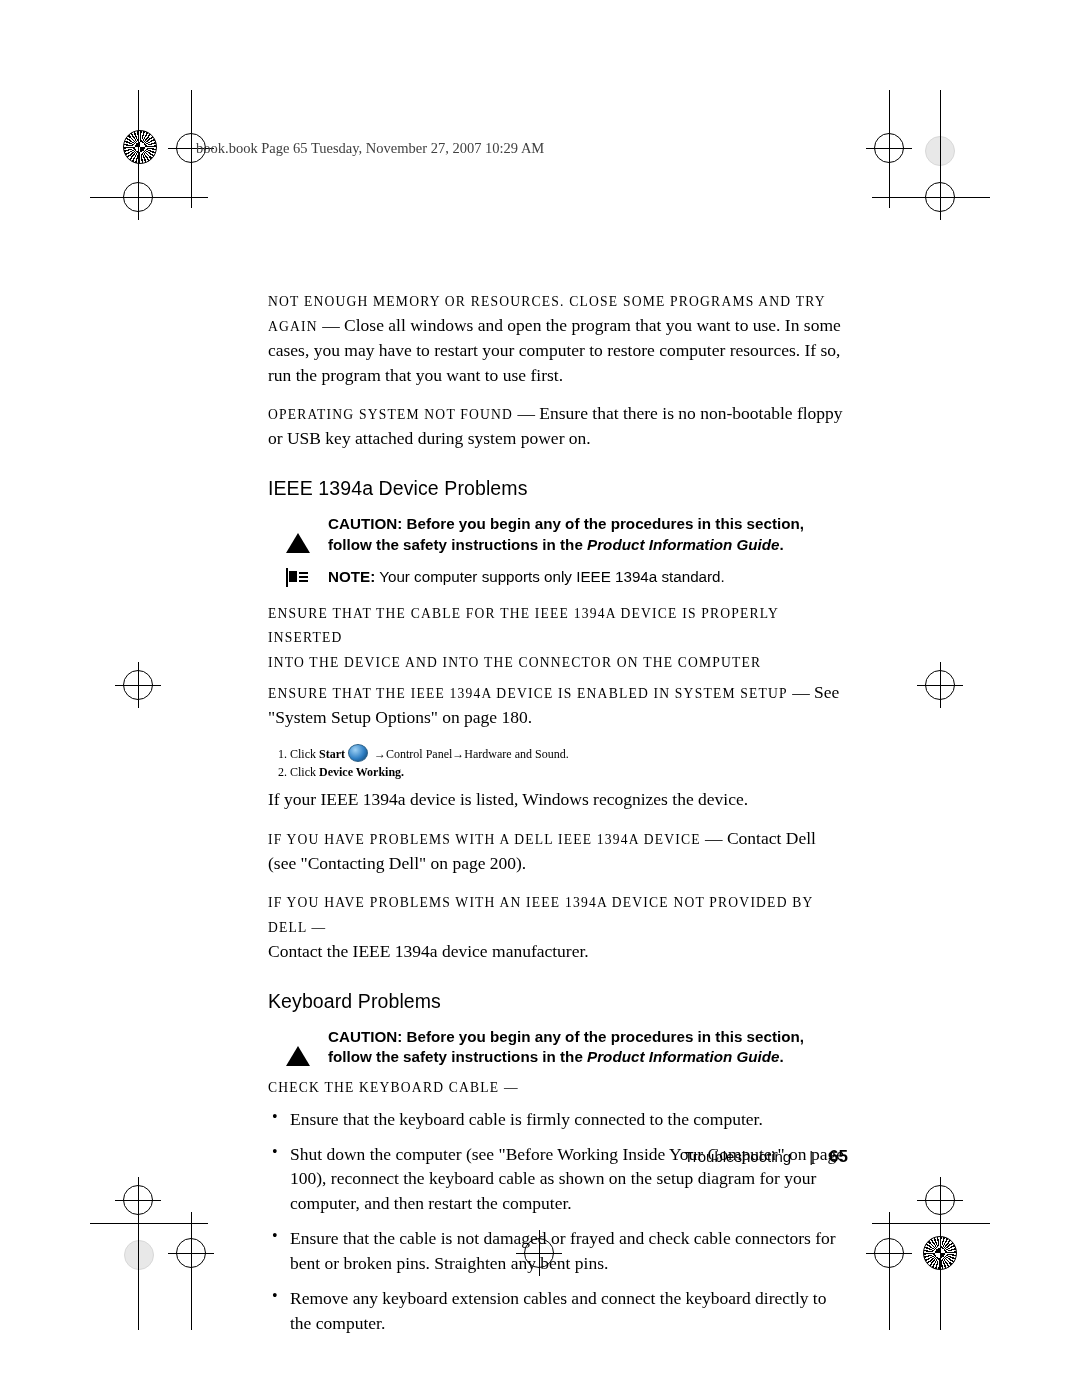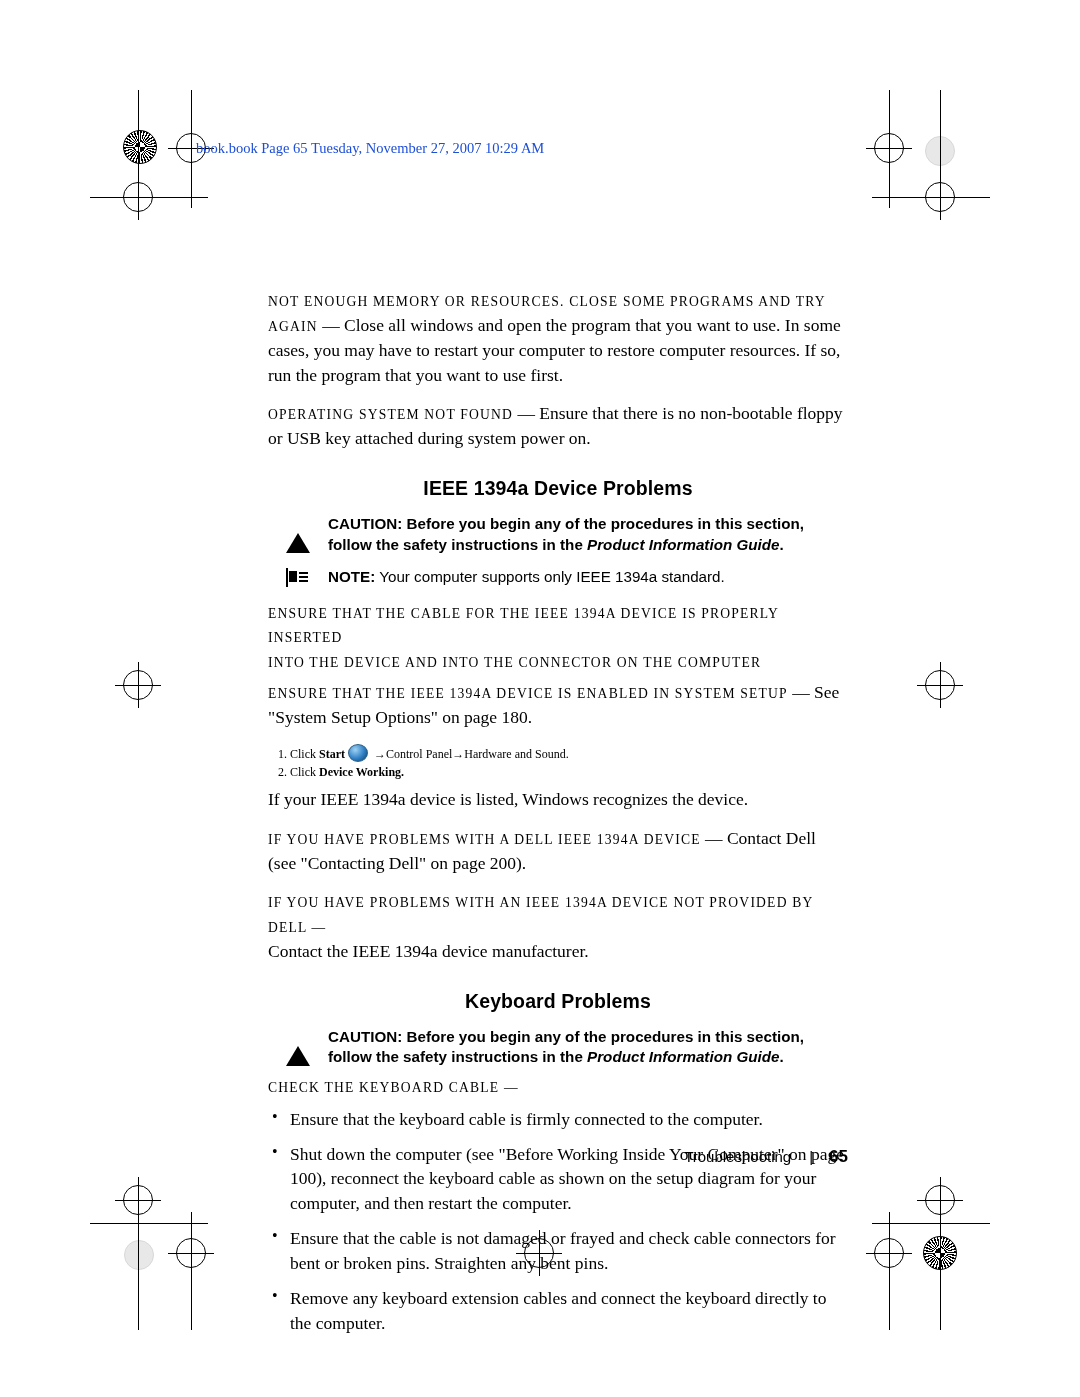--- a/index.html
+++ b/index.html
@@ -79,21 +79,21 @@
     background: #000;
   }
 
   
   .file-header {
     position: absolute;
     left: 196px;
     top: 140px;
     font-family: "Liberation Serif", serif;
     font-size: 14.5px;
-    color: #1d4ed8;
+    color: #404040;
     white-space: nowrap;
   }
 
   
   .content {
     position: absolute;
     left: 268px;
     top: 288px;
     width: 580px;
   }
@@ -109,24 +109,23 @@
     text-transform: uppercase;
   }
   .para {
     margin-bottom: 14px;
     text-align: left;
   }
 
   h2.section {
     font-family: "Liberation Sans", sans-serif;
     font-size: 19.5px;
-    font-weight: bold;
+    font-weight: normal;
     margin: 26px 0 14px 0;
     letter-spacing: 0.1px;
-    text-align: center;
   }
 
   
   .callout {
     position: relative;
     padding-left: 42px;
     margin: 10px 0 12px 18px;
     font-family: "Liberation Sans", sans-serif;
     font-size: 15.2px;
     font-weight: bold;

